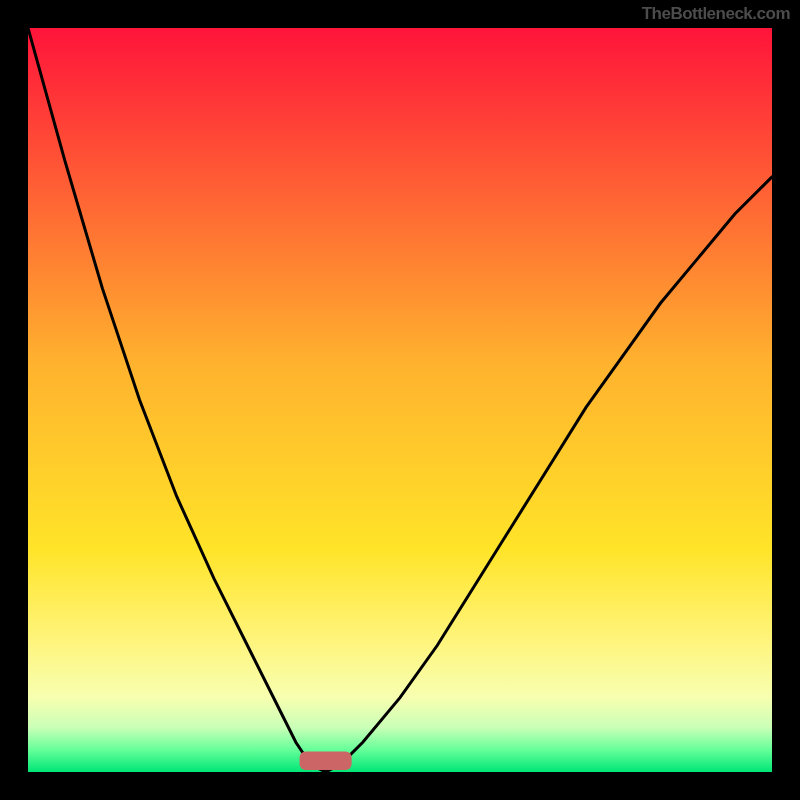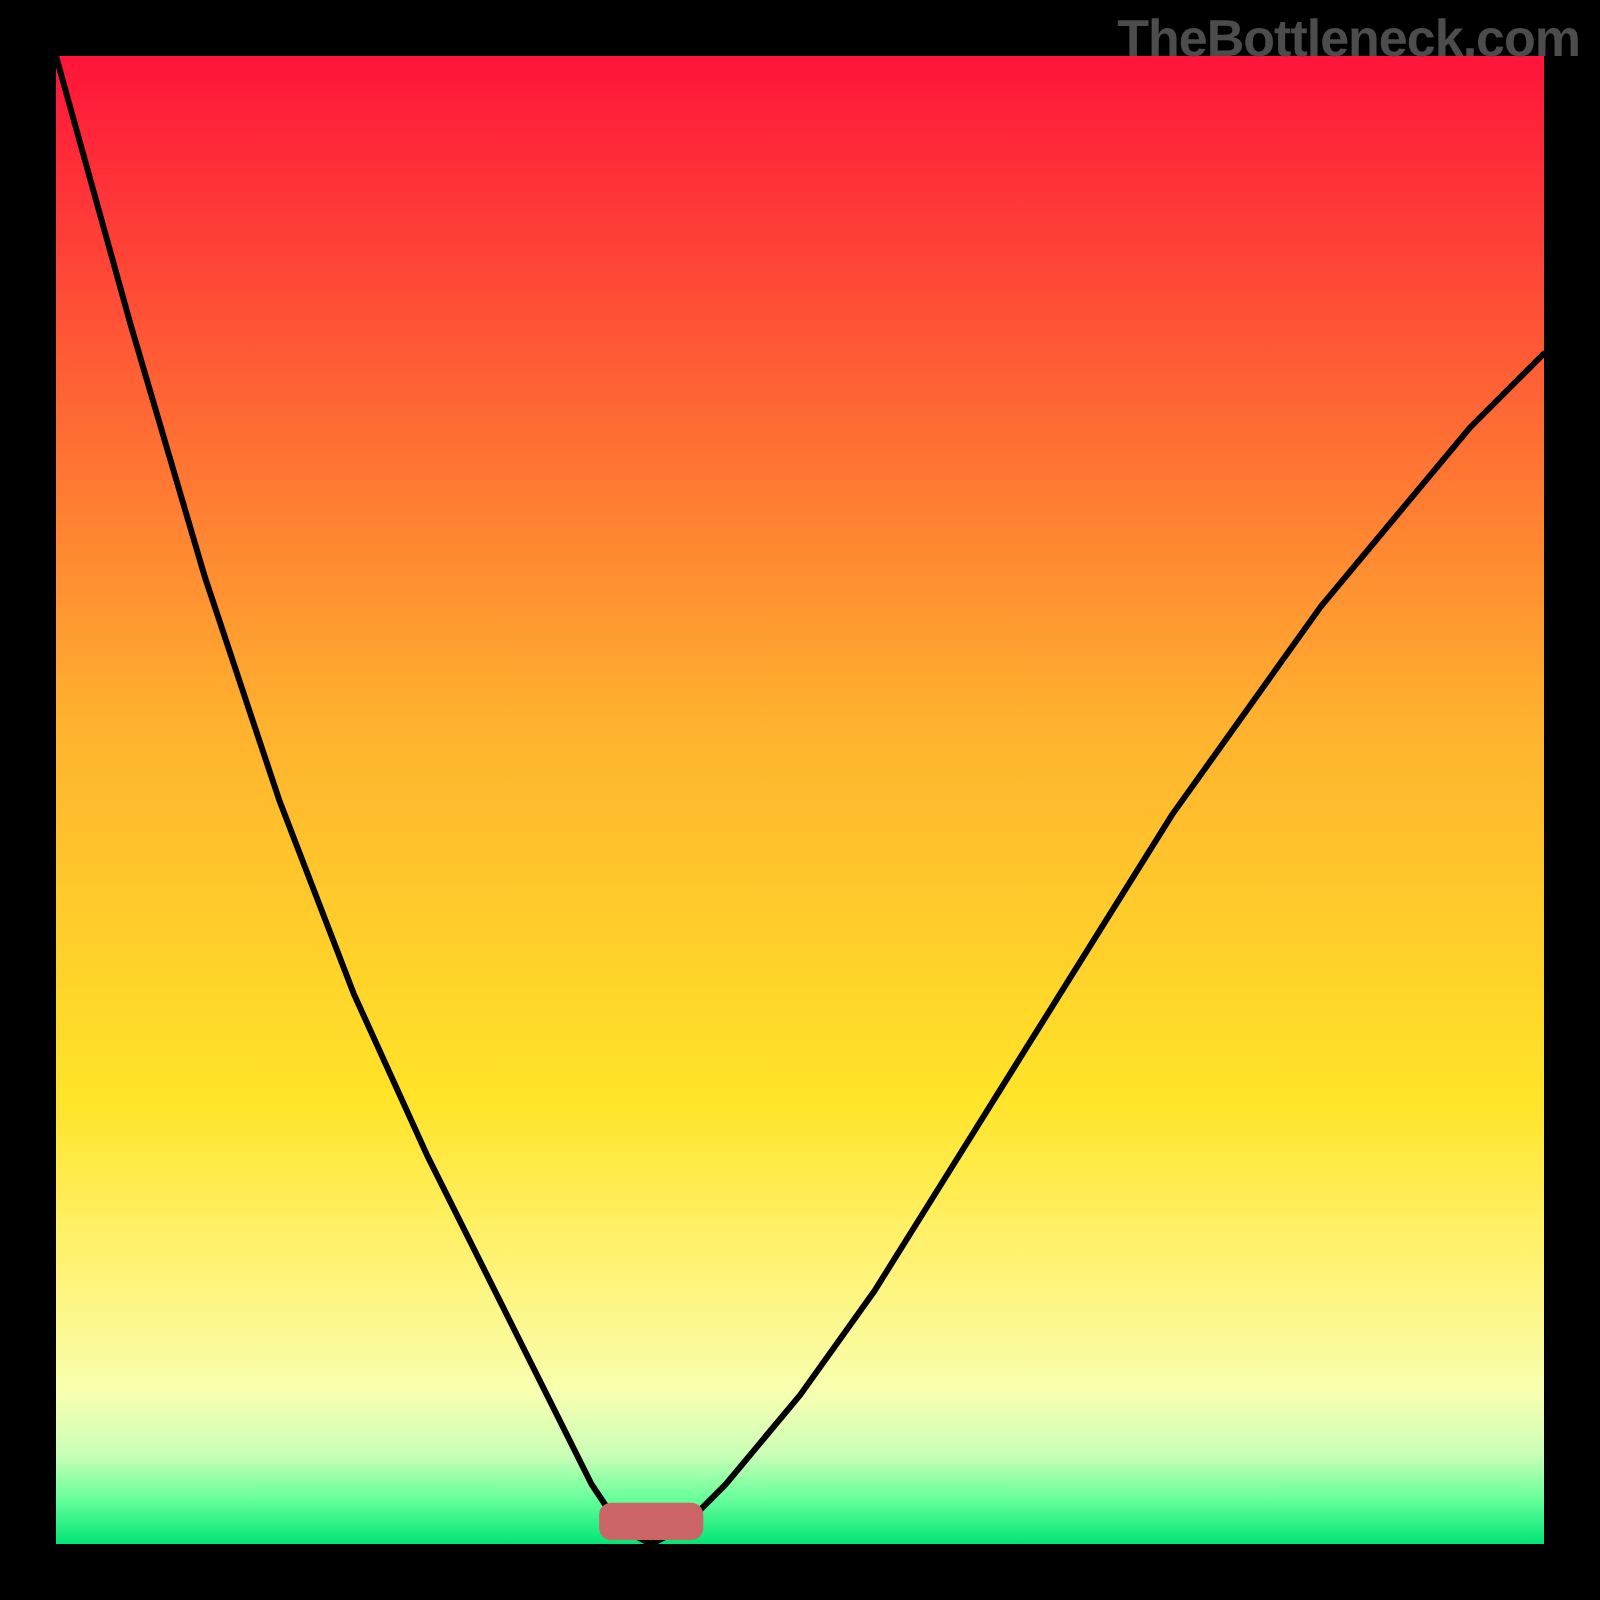--- a/index.html
+++ b/index.html
@@ -24,21 +24,21 @@
     width: 744px;
     height: 744px;
     overflow: hidden;
   }
   .watermark {
     position: absolute;
     top: 4px;
     right: 10px;
     color: #4c4c4c;
     font-weight: 600;
-    font-size: 26px;
+    font-size: 17px;
     letter-spacing: -0.5px;
     z-index: 5;
   }
   svg {
     display: block;
   }
 </style>
 </head>
 <body>
 

